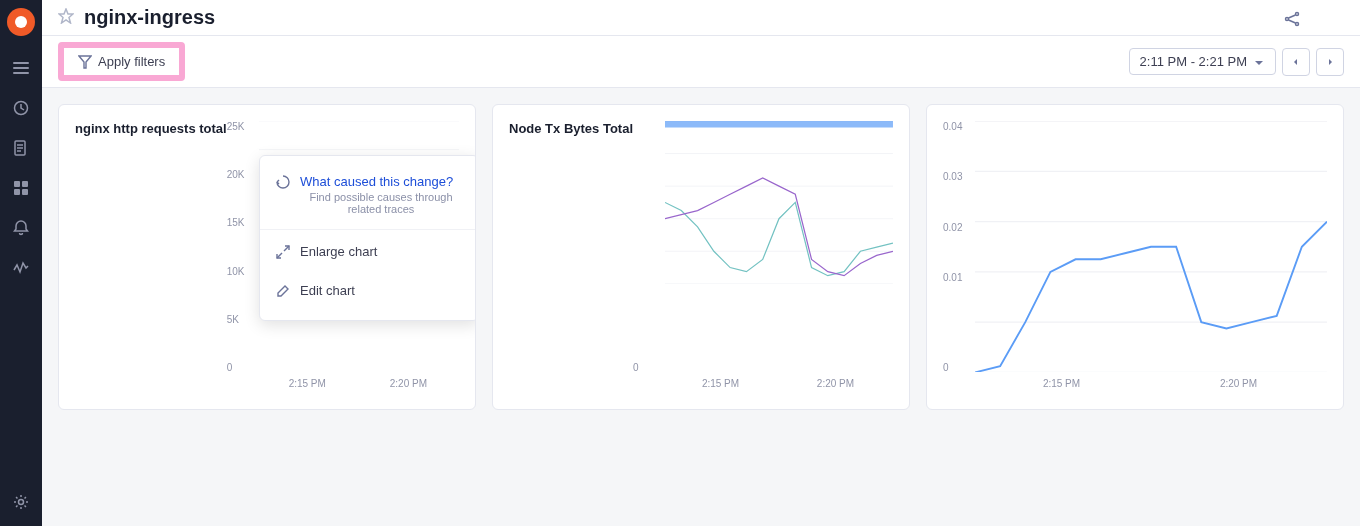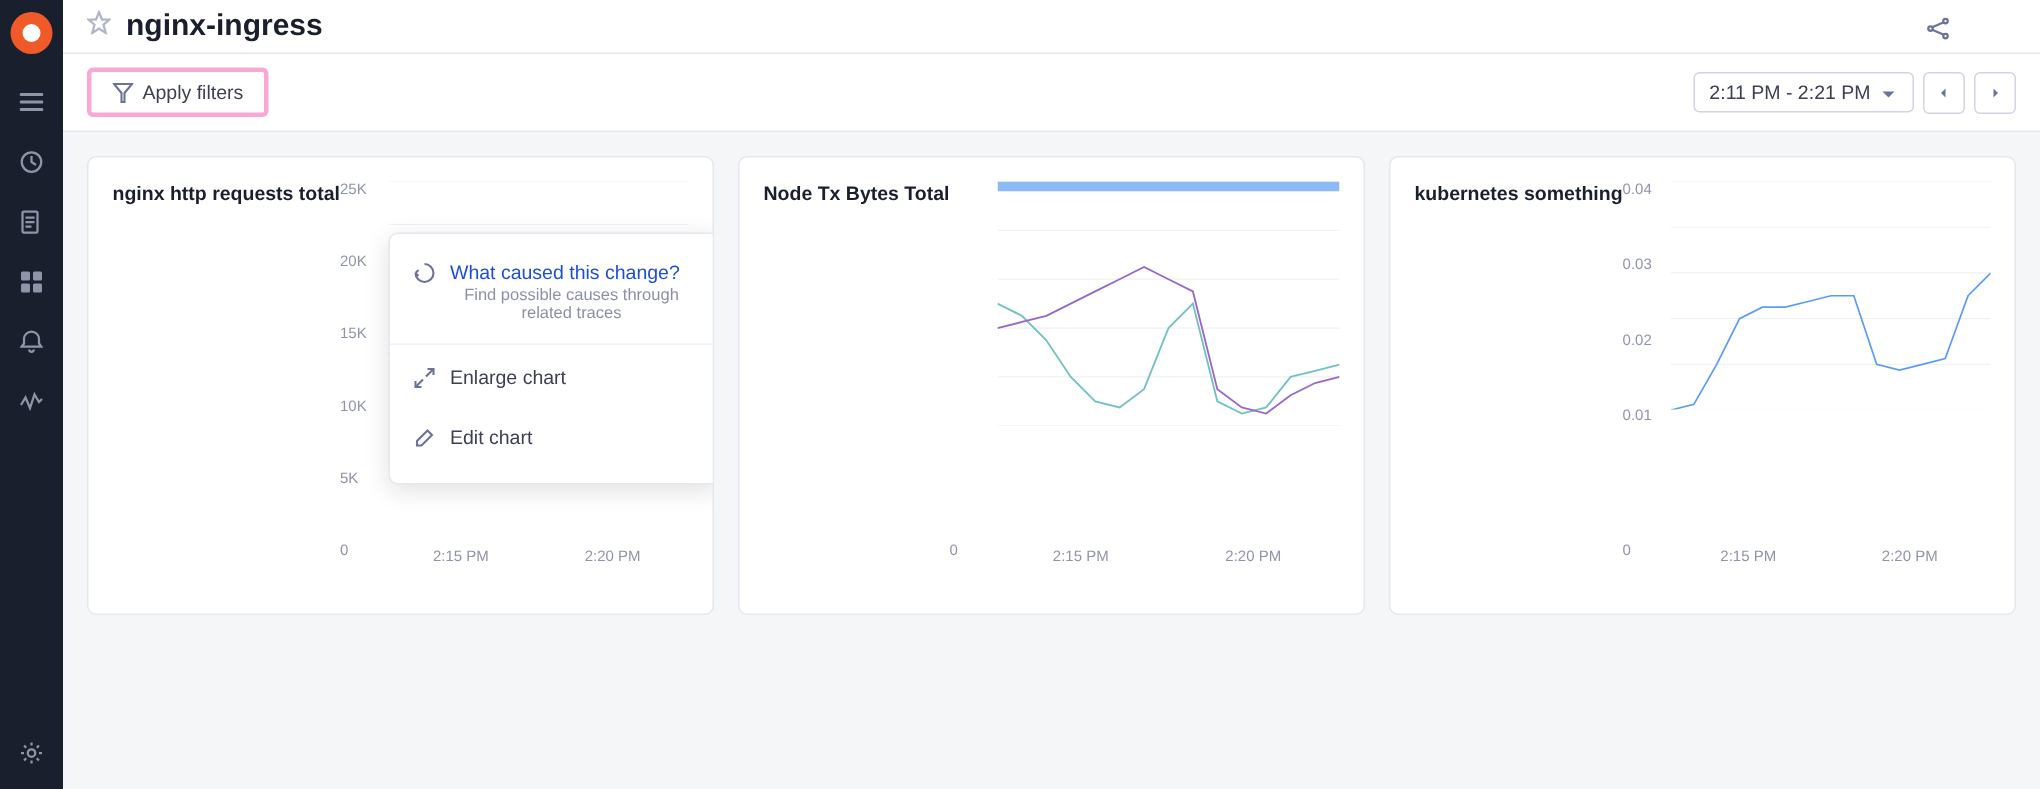--- a/index.html
+++ b/index.html
@@ -77,21 +77,21 @@
     
     .toolbar {
       background: #fff;
       border-bottom: 1px solid #e5e7ef;
       padding: 10px 16px;
       display: flex;
       align-items: center;
       height: 52px;
     }
     .filter-btn {
-      border: 3px solid #f9a8d4;
+      border: 6px solid #f9a8d4;
       background: #fff;
       border-radius: 4px;
       padding: 6px 14px;
       font-size: 13px;
       color: #3d3f52;
       cursor: pointer;
       display: flex; align-items: center; gap: 6px;
     }
     .time-range {
       margin-left: auto;
@@ -180,21 +180,21 @@
       left: 0; top: 0; bottom: 20px;
       display: flex;
       flex-direction: column;
       justify-content: space-between;
       font-size: 10px;
       color: #9094a8;
       width: 30px;
     }
     .x-labels {
       position: absolute;
-      bottom: 16px; left: 30px; right: 0;
+      bottom: 4px; left: 30px; right: 0;
       display: flex;
       justify-content: space-around;
       font-size: 10px;
       color: #9094a8;
     }
 
     
     .chart-svg {
       position: absolute;
       left: 32px; top: 0; right: 0; bottom: 20px;
@@ -412,21 +412,20 @@
           <polyline fill="none" stroke="#9966cc" stroke-width="1.5" points="0,120 20,115 40,110 60,100 80,90 100,80 120,70 140,80 160,90 180,170 200,185 220,190 240,175 260,165 280,160"></polyline>
         </svg>
         <div class="x-labels">
           <span>2:15 PM</span>
           <span>2:20 PM</span>
         </div>
       </div>
     </div>
 
     <div class="chart-panel">
-      <div class="chart-title">kubernetes something</div>
       <div class="chart-body">
         <div class="y-labels">
           <span>0.04</span>
           <span>0.03</span>
           <span>0.02</span>
           <span>0.01</span>
           <span></span>
           <span>0</span>
         </div>
         <svg class="chart-svg" viewBox="0 0 280 200" preserveAspectRatio="none">

